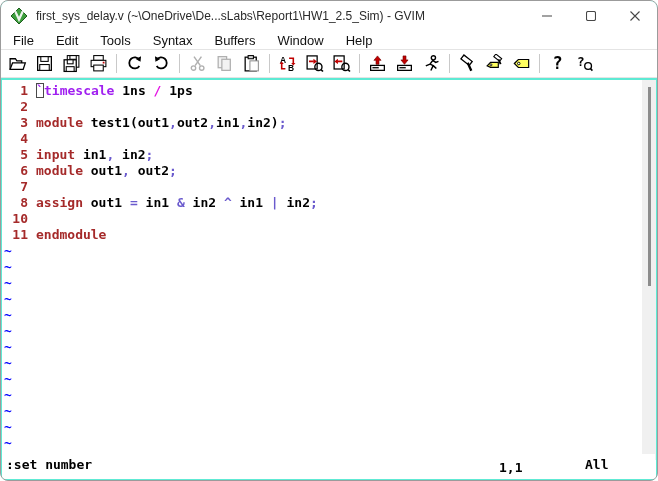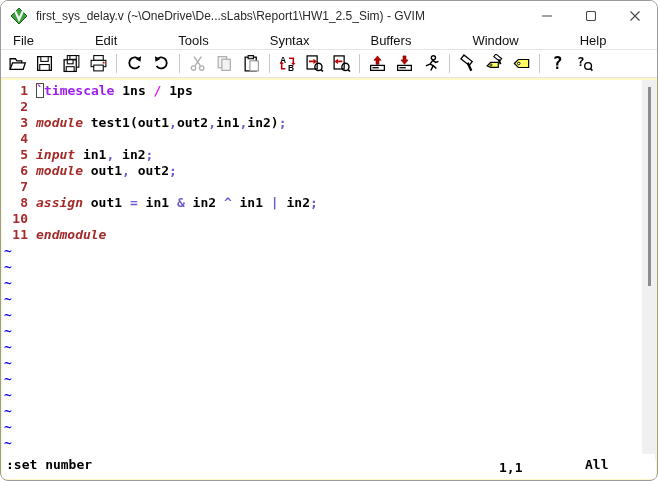--- a/index.html
+++ b/index.html
@@ -1,42 +1,42 @@
 <!DOCTYPE html>
 <html><head>
 <meta charset="utf-8">
 <style>
   * { margin:0; padding:0; box-sizing:border-box; }
   html,body { background:#fff; }
   .window {
     position:relative; width:658px; height:481px;
     border:1px solid #9b9b9b; border-radius:8px; overflow:hidden;
-    background:#fef9c3; font-family:"Liberation Sans", sans-serif;
+    background:#5eead4; font-family:"Liberation Sans", sans-serif;
   }
   
   .titlebar { height:30px; display:flex; align-items:center; background:#fff; }
   .app-icon { width:18px; height:18px; margin-left:9px; flex:0 0 auto; }
   .title-text { font-size:12px; color:#2a2a2a; margin-left:8px; white-space:nowrap; }
   .win-controls { margin-left:auto; display:flex; height:100%; }
   .win-btn { width:44px; height:30px; display:flex; align-items:center; justify-content:center; cursor:default; }
   
-  .menubar { height:19px; display:flex; align-items:center; padding-left:1px; background:#fff; border-bottom:1px solid #e4e4e4;gap:39px; }
+  .menubar { height:19px; display:flex; align-items:center; padding-left:1px; background:#fff; border-bottom:1px solid #e4e4e4; }
   .menu-item { font-size:13px; color:#111; padding:0 11px; line-height:19px; }
   
   .toolbar { height:28px; display:flex; align-items:center; padding-left:3px; background:#fff; border-bottom:1px solid #e4e4e4; }
   .tb-btn { width:27px; height:24px; display:flex; align-items:center; justify-content:center; }
   .tb-btn svg { width:19px; height:19px; }
   .tb-sep { width:1px; height:19px; background:#c9c9c9; margin:0 4px; }
   
   .editor { position:absolute; top:79px; left:1px; right:1px; bottom:1px; background:#fff; overflow:hidden; }
   .code-lines { position:absolute; top:3px; left:2px; right:1px; }
   .codeline { height:16px; line-height:16px; white-space:pre;
     font-family:"DejaVu Sans Mono", monospace; font-size:13px; font-weight:bold; color:#000; }
   .lnum { display:inline-block; width:24px; margin-right:8px; text-align:right; color:#a52a2a; }
-  .tok-keyword { color:#a52a2a;font-style:italic; }
+  .tok-keyword { color:#a52a2a; }
   .tok-preproc { color:#a020f0; }
   .tok-constant { color:#e414e4; }
   .tok-special { color:#6a5acd; }
   .tok-plain { color:#000; }
   .tilde { color:#0000ff; }
   .cursor-cell { display:inline-block; width:8px; height:15px; vertical-align:top;
     outline:1px solid #4a4a4a; outline-offset:-1px; }
   
   .scrollstrip { position:absolute; top:0; right:0; width:14px; height:380px; background:#f0f0f0; }
   .scrollthumb { position:absolute; top:7px; left:6px; width:3px; height:199px; background:#8c8c8c; }

